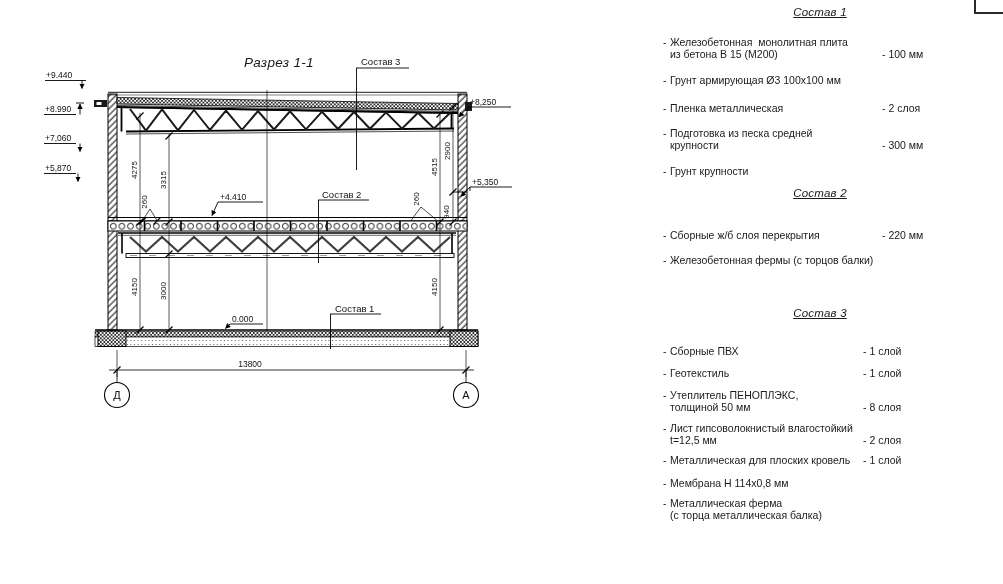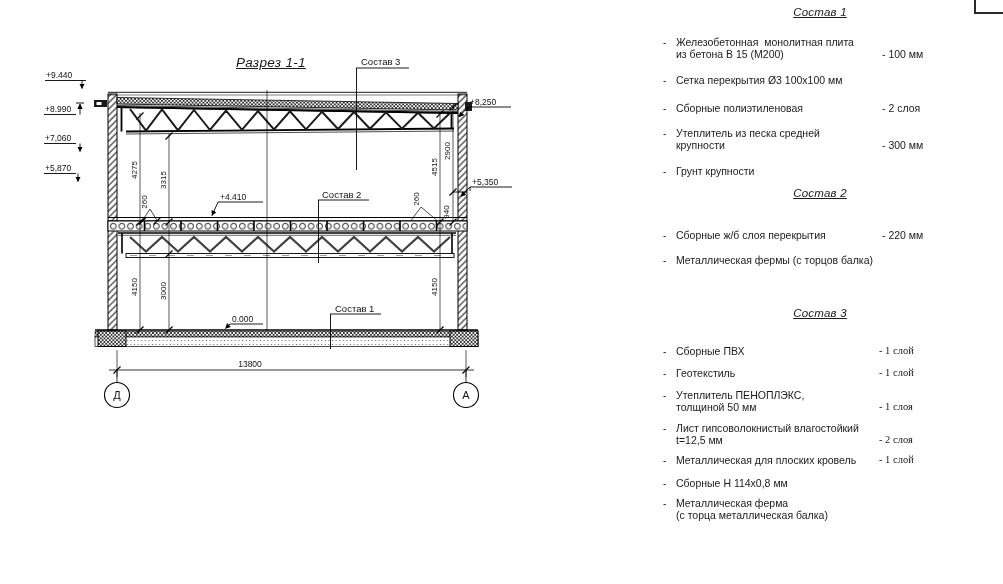--- a/index.html
+++ b/index.html
@@ -1,31 +1,31 @@
 <!DOCTYPE html>
 <html><head>
 <meta charset="utf-8">
 <style>
   html,body{margin:0;padding:0;background:#fff;}
   .page{position:relative;width:1003px;height:584px;background:#fff;overflow:hidden;
         font-family:"Liberation Sans", sans-serif;color:#1a1a1a;}
-  .title{position:absolute;left:236px;top:55px;font-size:13.5px;font-style:italic;
-         text-decoration:underline;letter-spacing:.3px;}
+  .title{position:absolute;left:244px;top:55px;font-size:13.5px;font-style:italic;
+         letter-spacing:.3px;}
   .frame-corner{position:absolute;left:974px;top:0;width:28px;height:12px;
                 border-left:2px solid #2a2a2a;border-bottom:2px solid #2a2a2a;}
   svg{position:absolute;left:0;top:0;font-family:"Liberation Sans", sans-serif;}
   svg text{fill:#111;}
   .panel{position:absolute;left:655px;top:0;width:330px;height:584px;font-size:10.5px;line-height:12px;}
   .sec-head{position:absolute;left:0;width:330px;text-align:center;font-style:italic;
             text-decoration:underline;font-size:11.5px;letter-spacing:.2px;}
   .item{position:absolute;left:8px;width:315px;}
   .dash{position:absolute;left:0;top:0;}
-  .iname{margin-left:13px;white-space:pre-wrap;}
+  .iname{margin-left:7px;white-space:pre-wrap;}
   .ival{position:absolute;bottom:0;left:219px;white-space:nowrap;}
-  .s3 .ival{left:216px;font-family:Liberation Serif, serif;}
+  .s3 .ival{left:200px;}
 </style>
 </head>
 <body>
 
 <div class="page">
 
   <div class="title">Разрез 1-1</div>
 
   <div class="frame-corner"></div>
 
@@ -179,83 +179,83 @@
 
     <div class="sec-head" style="top:6px">Состав 1</div>
     <div class="item s1" style="top:36px">
       <span class="dash">-</span>
       <div class="iname">Железобетонная  монолитная плита
 из бетона В 15 (М200)</div>
       <span class="ival">- 100 мм</span>
     </div>
     <div class="item s1" style="top:74px">
       <span class="dash">-</span>
-      <div class="iname">Сетка перекрытия Ø3 100х100 мм</div>
+      <div class="iname">Грунт армирующая Ø3 100х100 мм</div>
       <span class="ival"></span>
     </div>
     <div class="item s1" style="top:102px">
       <span class="dash">-</span>
-      <div class="iname">Сборные полиэтиленовая</div>
+      <div class="iname">Пленка металлическая</div>
       <span class="ival">- 2 слоя</span>
     </div>
     <div class="item s1" style="top:127px">
       <span class="dash">-</span>
-      <div class="iname">Утеплитель из песка средней
+      <div class="iname">Подготовка из песка средней
 крупности</div>
       <span class="ival">- 300 мм</span>
     </div>
     <div class="item s1" style="top:165px">
       <span class="dash">-</span>
       <div class="iname">Грунт крупности</div>
       <span class="ival"></span>
     </div>
 
     <div class="sec-head" style="top:187px">Состав 2</div>
     <div class="item s2" style="top:229px">
       <span class="dash">-</span>
       <div class="iname">Сборные ж/б слоя перекрытия</div>
       <span class="ival">- 220 мм</span>
     </div>
     <div class="item s2" style="top:254px">
       <span class="dash">-</span>
-      <div class="iname">Металлическая фермы (с торцов балка)</div>
+      <div class="iname">Железобетонная фермы (с торцов балки)</div>
       <span class="ival"></span>
     </div>
 
     <div class="sec-head" style="top:307px">Состав 3</div>
     <div class="item s3" style="top:345px">
       <span class="dash">-</span>
       <div class="iname">Сборные ПВХ</div>
       <span class="ival">- 1 слой</span>
     </div>
     <div class="item s3" style="top:367px">
       <span class="dash">-</span>
       <div class="iname">Геотекстиль</div>
       <span class="ival">- 1 слой</span>
     </div>
     <div class="item s3" style="top:389px">
       <span class="dash">-</span>
       <div class="iname">Утеплитель ПЕНОПЛЭКС,
 толщиной 50 мм</div>
-      <span class="ival">- 1 слоя</span>
+      <span class="ival">- 8 слоя</span>
     </div>
     <div class="item s3" style="top:422px">
       <span class="dash">-</span>
       <div class="iname">Лист гипсоволокнистый влагостойкий
 t=12,5 мм</div>
       <span class="ival">- 2 слоя</span>
     </div>
     <div class="item s3" style="top:454px">
       <span class="dash">-</span>
       <div class="iname">Металлическая для плоских кровель</div>
       <span class="ival">- 1 слой</span>
     </div>
     <div class="item s3" style="top:477px">
       <span class="dash">-</span>
-      <div class="iname">Сборные Н 114х0,8 мм</div>
+      <div class="iname">Мембрана Н 114х0,8 мм</div>
       <span class="ival"></span>
     </div>
     <div class="item s3" style="top:497px">
       <span class="dash">-</span>
       <div class="iname">Металлическая ферма
 (с торца металлическая балка)</div>
       <span class="ival"></span>
     </div>
 
   </div>

